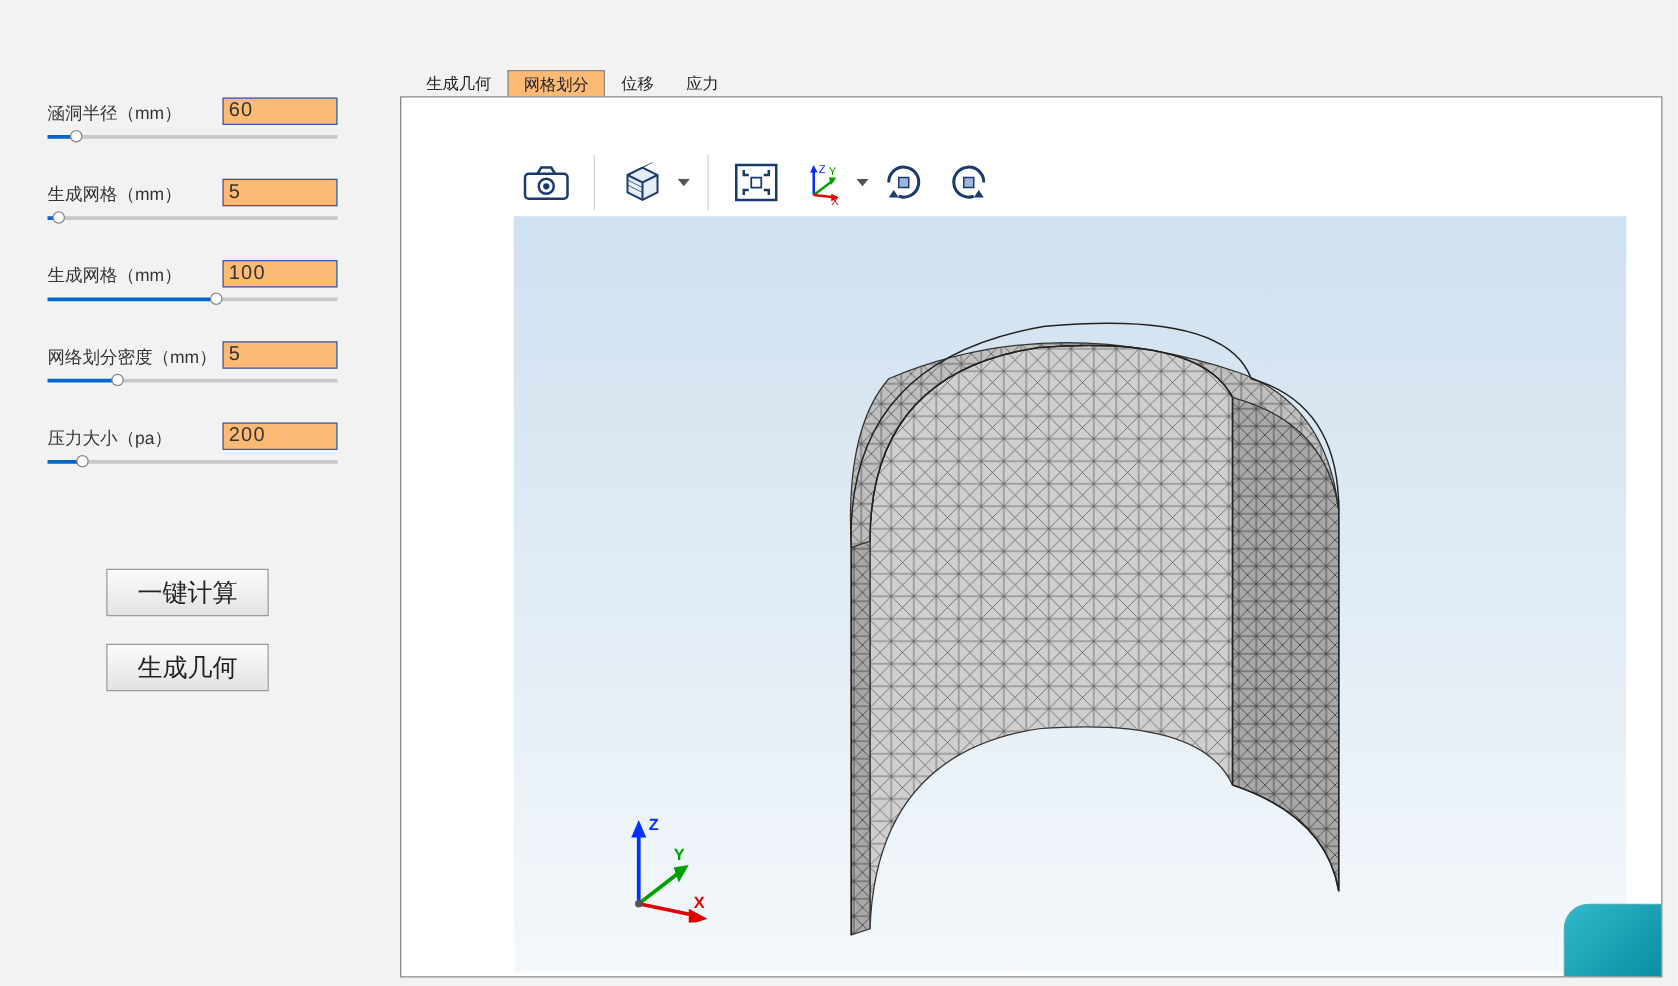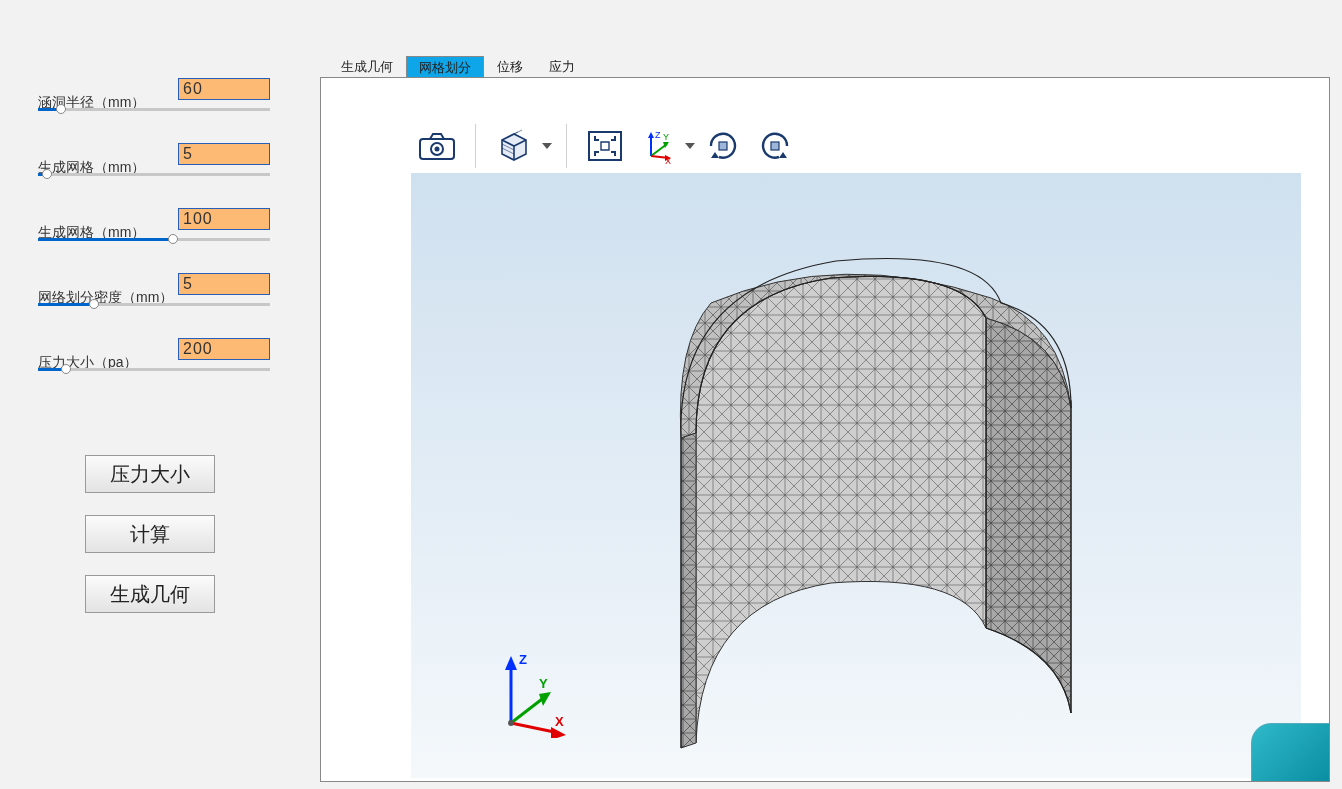--- a/index.html
+++ b/index.html
@@ -21,21 +21,20 @@
   .param-row {
     position: relative;
     height: 65px;
     margin-bottom: 0;
   }
   .param-label {
     position: absolute;
     left: 8px; top: 12px;
     font-size: 14px;
     color: #333;
-    margin-top: 12px;
   }
   .param-input {
     position: absolute;
     right: 0; top: 8px;
     width: 92px; height: 22px;
     border: 1px solid #2a5fb7;
     font-size: 16px;
     padding: 0 4px;
     font-family: "Segoe UI", sans-serif;
     color: #333;
@@ -100,21 +99,21 @@
   }
   .tab {
     padding: 2px 12px 2px 12px;
     border: 1px solid transparent;
     border-bottom: none;
     cursor: pointer;
     color: #222;
   }
   .tab.active {
     border-color: #888;
-    background: #0ea5e9;
+    background: #fdba74;
     position: relative;
     top: 1px;
   }
   .viewer-frame {
     position: absolute;
     left: 0; top: 22px;
     width: 1010px; height: 705px;
     border: 1px solid #888;
     background: #fff;
     overflow: hidden;
@@ -229,22 +228,21 @@
     <span class="param-label">压力大小（pa）</span>
     <input class="param-input" value="200" style="">
     <div class="slider">
       <div class="slider-track-fill" style="width:12%"></div>
       <div class="slider-track-rest" style="width:88%"></div>
       <div class="slider-thumb" style="left:12%"></div>
     </div>
   </div>
 
   <div class="btn-col">
-    <button class="action-btn">压力大小</button>
-    <button class="action-btn">计算</button>
+    <button class="action-btn">一键计算</button>
     <button class="action-btn">生成几何</button>
   </div>
 </div>
 
 <div class="right-area">
   <div class="tabstrip">
     <div class="tab">生成几何</div>
     <div class="tab active">网格划分</div>
     <div class="tab">位移</div>
     <div class="tab">应力</div>

